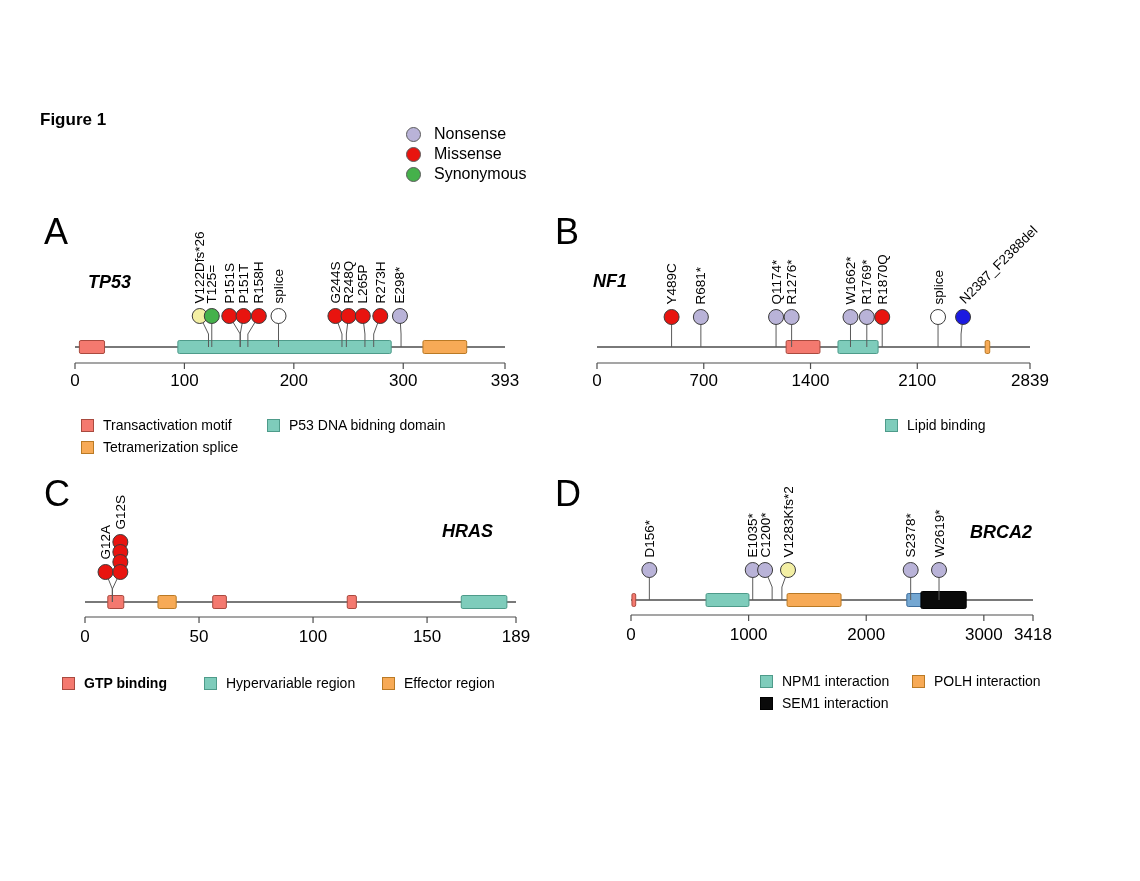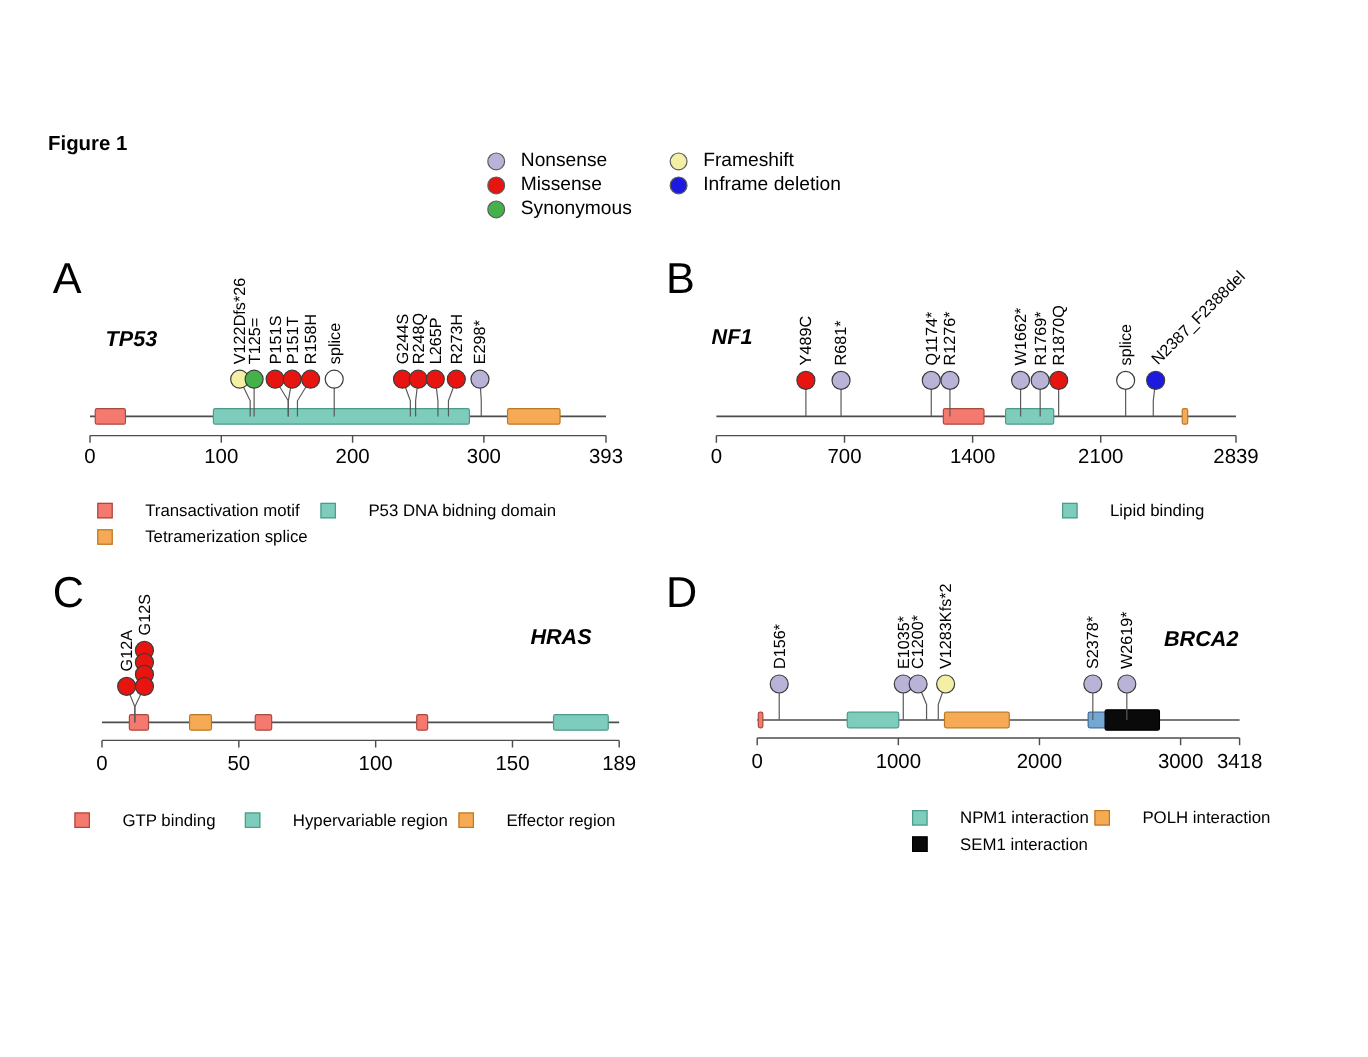--- a/index.html
+++ b/index.html
@@ -15,21 +15,21 @@
   .mut-dot{width:13px;height:13px;border-radius:50%;border:1px solid #5c5c5c;flex:0 0 auto;}
   .mut-lab{font-size:16px;line-height:20px;white-space:nowrap;}
   .panel{position:absolute;}
   .panel svg{position:absolute;left:0;top:0;display:block;}
   .panel svg text{font-family:"Liberation Sans","DejaVu Sans",sans-serif;fill:#000;}
   .t-letter{font-size:36px;}
   .t-gene{font-size:18px;font-weight:bold;font-style:italic;}
   .t-tick{font-size:17px;}
   .t-mlab{font-size:13.5px;}
   .dom-col{position:absolute;display:flex;flex-direction:column;}
-  .dom-item{display:flex;align-items:center;height:22px;gap:27px;}
+  .dom-item{display:flex;align-items:center;height:22px;gap:9px;}
   .dom-sq{width:13px;height:13px;border:1px solid #555;flex:0 0 auto;box-sizing:border-box;}
   .dom-lab{font-size:14px;white-space:nowrap;}
 </style>
 </head>
 <body>
 
 <div class="canvas">
   <div class="figure-title">Figure 1</div>
   <div id="mutation-legend">
       <div class="mut-col first">
@@ -37,30 +37,20 @@
           <span class="mut-dot" style="background: rgb(185, 179, 216);"></span>
           <span class="mut-lab">Nonsense</span>
         </div>
         <div class="mut-item">
           <span class="mut-dot" style="background: rgb(232, 20, 15);"></span>
           <span class="mut-lab">Missense</span>
         </div>
         <div class="mut-item">
           <span class="mut-dot" style="background: rgb(69, 177, 75);"></span>
           <span class="mut-lab">Synonymous</span>
-        </div>
-      </div>
-      <div class="mut-col">
-        <div class="mut-item">
-          <span class="mut-dot" style="background: rgb(243, 239, 164);"></span>
-          <span class="mut-lab">Frameshift</span>
-        </div>
-        <div class="mut-item">
-          <span class="mut-dot" style="background: rgb(28, 26, 224);"></span>
-          <span class="mut-lab">Inframe deletion</span>
         </div>
       </div>
     </div>
   <div id="panels">
       <div class="panel" style="left: 40px; top: 210px; width: 500px; height: 252px;">
         <svg width="500" height="204" viewBox="0 0 500 204">
           <text x="4" y="34" class="t-letter">A</text>
           <text x="48" y="78" text-anchor="start" class="t-gene">TP53</text>
           <line x1="35" y1="137" x2="465" y2="137" stroke="#4d4d4d" stroke-width="1.3"></line>
           <rect x="39.3765903307888" y="130.5" width="25.16539440203563" height="13" rx="1.5" fill="#F4796F" stroke="#A94A3F" stroke-width="1"></rect>
@@ -206,21 +196,21 @@
           <path d="M 65.52380952380952 102 L 72.36507936507937 119 L 72.36507936507937 132" fill="none" stroke="#5a5a5a" stroke-width="1"></path>
           <circle cx="65.52380952380952" cy="102" r="7.5" fill="#E8140F" stroke="#3c3c3c" stroke-width="1"></circle>
           <text transform="translate(70.02380952380952, 89.5) rotate(-90)" text-anchor="start" class="t-mlab">G12A</text>
           <path d="M 80.34656084656085 102 L 72.36507936507937 119 L 72.36507936507937 132" fill="none" stroke="#5a5a5a" stroke-width="1"></path>
           <circle cx="80.34656084656085" cy="72" r="7.5" fill="#E8140F" stroke="#3c3c3c" stroke-width="1"></circle>
           <circle cx="80.34656084656085" cy="82" r="7.5" fill="#E8140F" stroke="#3c3c3c" stroke-width="1"></circle>
           <circle cx="80.34656084656085" cy="92" r="7.5" fill="#E8140F" stroke="#3c3c3c" stroke-width="1"></circle>
           <circle cx="80.34656084656085" cy="102" r="7.5" fill="#E8140F" stroke="#3c3c3c" stroke-width="1"></circle>
           <text transform="translate(84.84656084656085, 59.5) rotate(-90)" text-anchor="start" class="t-mlab">G12S</text>
         </svg>
-        <div class="dom-col" style="left: 22px; top: 202px;">
+        <div class="dom-col" style="left: 22px; top: 202px; font-weight: bold;">
           <div class="dom-item">
             <span class="dom-sq" style="background: rgb(244, 121, 111); border-color: rgb(169, 74, 63);"></span>
             <span class="dom-lab">GTP binding</span>
           </div>
         </div>
         <div class="dom-col" style="left: 152px; top: 202px; margin-left: 12px;">
           <div class="dom-item">
             <span class="dom-sq" style="background: rgb(126, 204, 187); border-color: rgb(78, 155, 138);"></span>
             <span class="dom-lab">Hypervariable region</span>
           </div>

